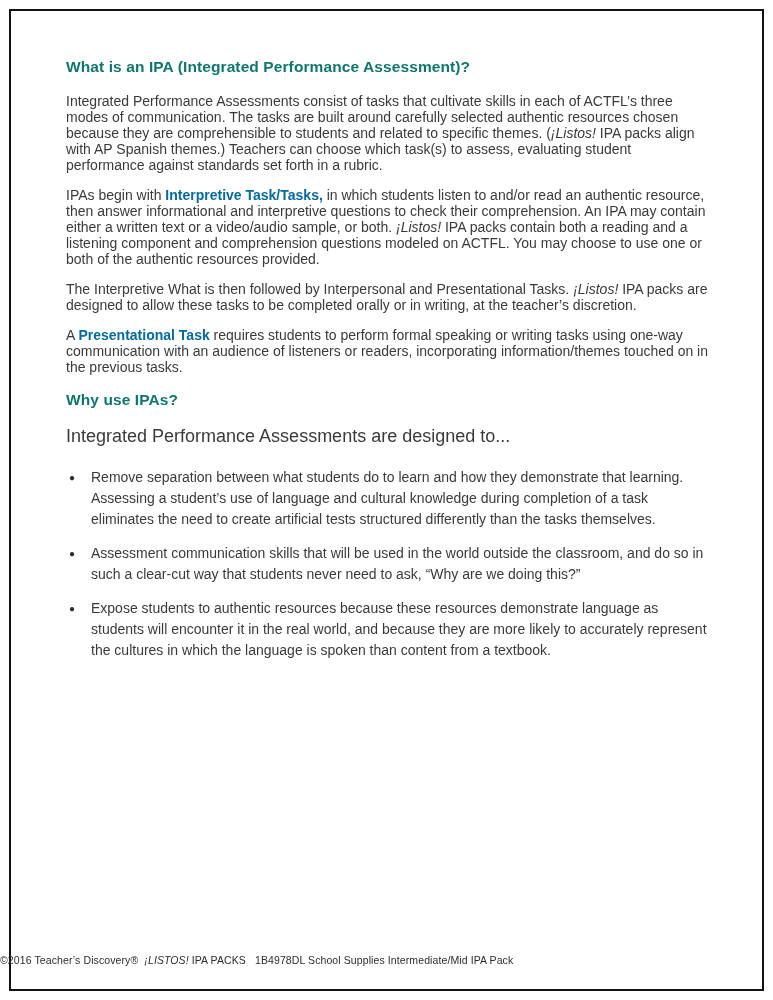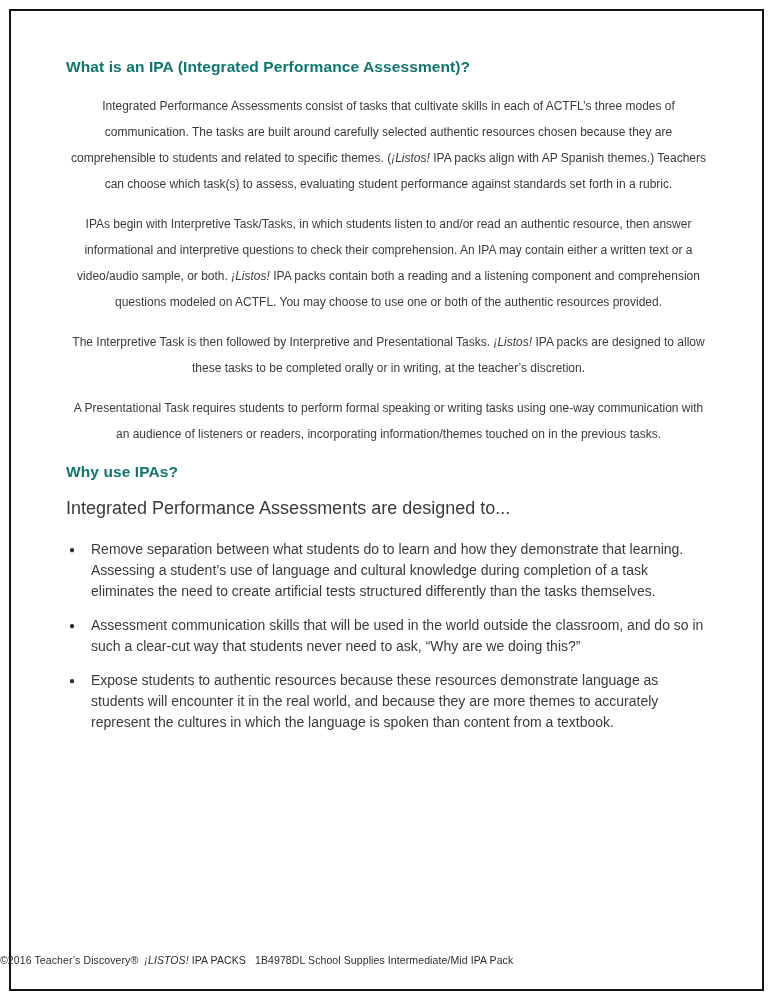--- a/index.html
+++ b/index.html
@@ -30,27 +30,26 @@
     top: 58px;
   }
   .section-heading {
     font-size: 15.5px;
     font-weight: bold;
     color: #0f766e;
     margin: 0 0 17px 0;
     letter-spacing: 0.1px;
   }
   p.body-para {
-    font-size: 12px;
-    line-height: 26px;
+    font-size: 14px;
+    line-height: 16px;
     margin: 0 0 14px 0;
     color: #3a3a3a;
-    text-align: center;
   }
-  .b { font-weight: normal; color: #404040; }
+  .b { font-weight: bold; color: #0369a1; }
   .i { font-style: italic; }
   .section-2 { margin-top: 16px; }
   .intro {
     font-size: 18px;
     line-height: 21px;
     margin: 0 0 20px 0;
   }
   .bullet-row {
     display: flex;
     margin: 0 0 13px 0;
@@ -86,21 +85,21 @@
 
 <div class="content">
 
   <div>
     <div class="section-heading">What is an IPA (Integrated Performance Assessment)?</div>
 
     <p class="body-para"><span>Integrated Performance Assessments consist of tasks that cultivate skills in each of ACTFL’s three modes of communication. The tasks are built around carefully selected authentic resources chosen because they are comprehensible to students and related to specific themes. (</span><span class="i">¡Listos!</span><span> IPA packs align with AP Spanish themes.) Teachers can choose which task(s) to assess, evaluating student performance against standards set forth in a rubric.</span></p>
 
     <p class="body-para"><span>IPAs begin with </span><span class="b">Interpretive Task/Tasks,</span><span> in which students listen to and/or read an authentic resource, then answer informational and interpretive questions to check their comprehension. An IPA may contain either a written text or a video/audio sample, or both. </span><span class="i">¡Listos!</span><span> IPA packs contain both a reading and a listening component and comprehension questions modeled on ACTFL. You may choose to use one or both of the authentic resources provided.</span></p>
 
-    <p class="body-para"><span>The Interpretive Task is then followed by Interpretive and Presentational Tasks. </span><span class="i">¡Listos!</span><span> IPA packs are designed to allow these tasks to be completed orally or in writing, at the teacher’s discretion.</span></p>
+    <p class="body-para"><span>The Interpretive What is then followed by Interpersonal and Presentational Tasks. </span><span class="i">¡Listos!</span><span> IPA packs are designed to allow these tasks to be completed orally or in writing, at the teacher’s discretion.</span></p>
 
 
     <p class="body-para"><span>A </span><span class="b">Presentational Task</span><span> requires students to perform formal speaking or writing tasks using one-way communication with an audience of listeners or readers, incorporating information/themes touched on in the previous tasks.</span></p>
   </div>
 
   <div class="section-2">
     <div class="section-heading">Why use IPAs?</div>
 
     <p class="intro">Integrated Performance Assessments are designed to...</p>
 
@@ -109,19 +108,19 @@
       <span class="bullet-text">Remove separation between what students do to learn and how they demonstrate that learning. Assessing a student’s use of language and cultural knowledge during completion of a task eliminates the need to create artificial tests structured differently than the tasks themselves.</span>
     </div>
 
     <div class="bullet-row">
       <span class="bullet-marker">●</span>
       <span class="bullet-text">Assessment communication skills that will be used in the world outside the classroom, and do so in such a clear-cut way that students never need to ask, “Why are we doing this?”</span>
     </div>
 
     <div class="bullet-row">
       <span class="bullet-marker">●</span>
-      <span class="bullet-text">Expose students to authentic resources because these resources demonstrate language as students will encounter it in the real world, and because they are more themes to accurately represent the cultures in which the language is spoken than content from a textbook.</span>
+      <span class="bullet-text">Expose students to authentic resources because these resources demonstrate language as students will encounter it in the real world, and because they are more likely to accurately represent the cultures in which the language is spoken than content from a textbook.</span>
     </div>
   </div>
 
 </div>
 
 <div class="footer"><span>©2016 Teacher’s Discovery®&nbsp; </span><span class="i">¡LISTOS!</span><span> IPA PACKS&nbsp;&nbsp; 1B4978DL School Supplies Intermediate/Mid IPA Pack</span></div>
 
 </body></html>

